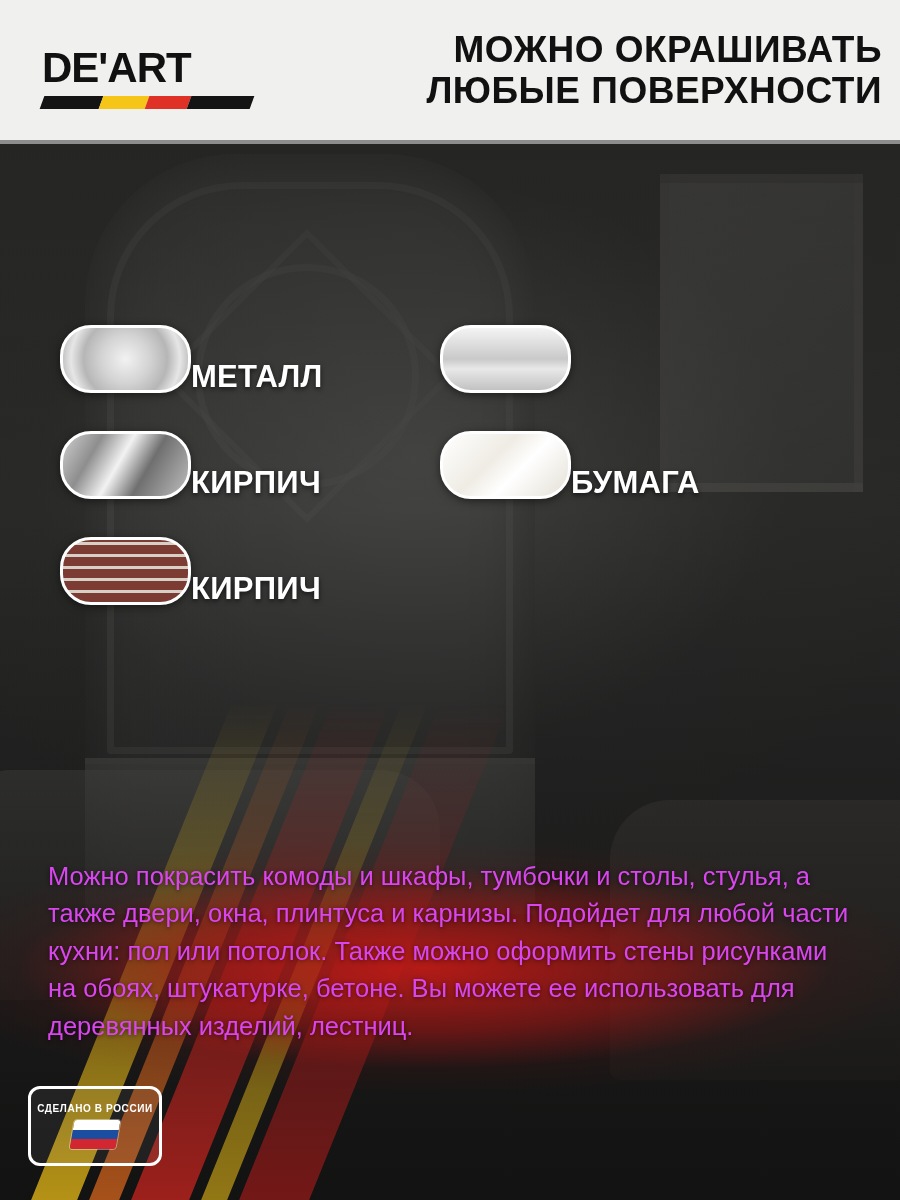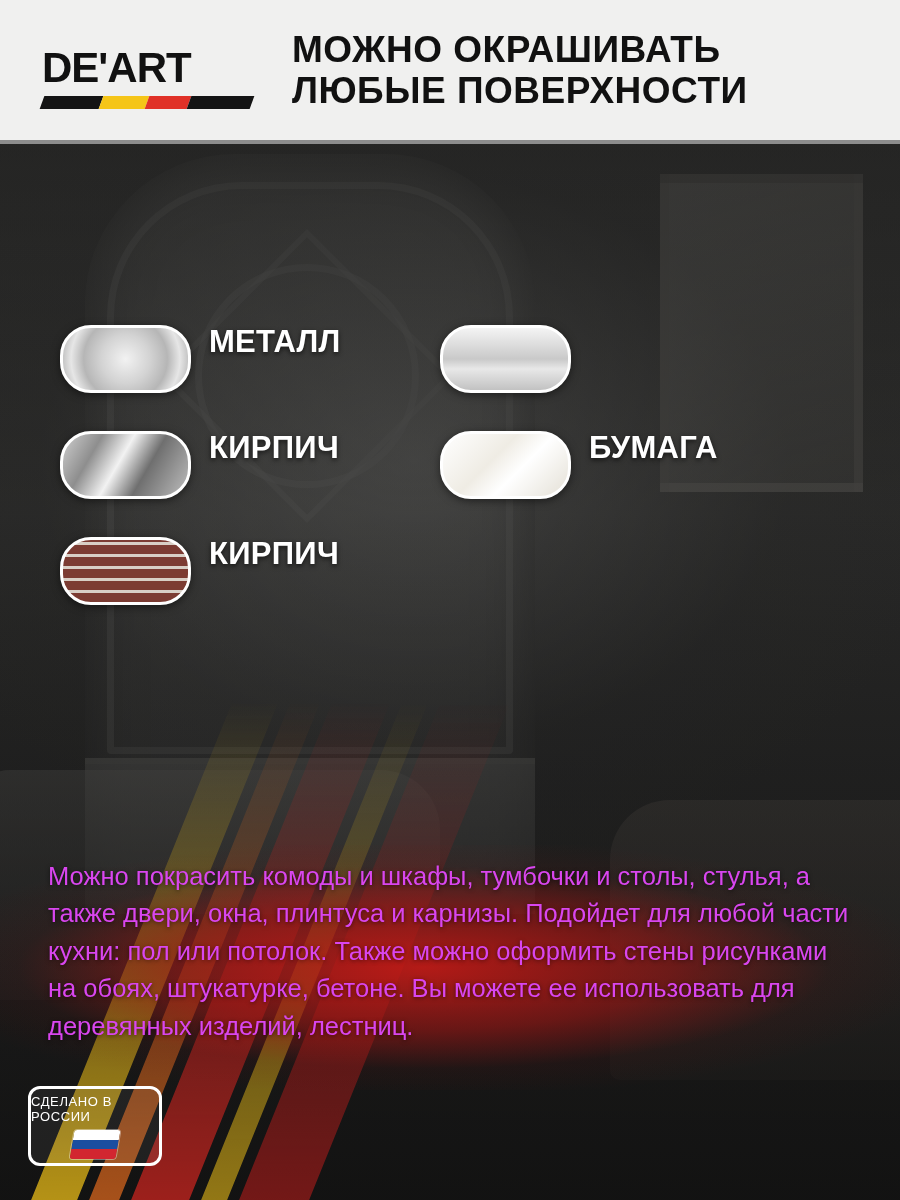--- a/index.html
+++ b/index.html
@@ -25,21 +25,20 @@
     background: #f0f0ef;
     display: flex;
     align-items: center;
     z-index: 20;
   }
   .logo-block {
     position: relative;
     width: 250px;
     height: 140px;
     flex: 0 0 250px;
-    padding-left: 42px;
   }
   .logo-word {
     position: absolute;
     left: 42px;
     top: 44px;
     font-size: 42px;
     font-weight: bold;
     letter-spacing: -1px;
     color: #111;
     font-family: "Liberation Sans", sans-serif;
@@ -55,21 +54,21 @@
   }
   .logo-stripes span { display: block; height: 100%; }
   .st-black { width: 28%; background: #141414; }
   .st-yellow { width: 22%; background: #f5c518; }
   .st-red { width: 20%; background: #e03127; }
   .st-black2 { width: 30%; background: #141414; }
 
   .header-title {
     flex: 1 1 auto;
     padding-right: 18px;
-    text-align: left;
+    text-align: right;
     color: #111;
     font-weight: bold;
     font-size: 37px;
     line-height: 1.12;
     letter-spacing: 0.5px;
   }
   .header-title .line { display: block; white-space: nowrap; }
 
   .header-rule {
     position: absolute;
@@ -182,22 +181,21 @@
     left: 60px; top: 325px;
     width: 800px;
     display: grid;
     grid-template-columns: 360px 420px;
     row-gap: 38px;
     column-gap: 20px;
     z-index: 10;
   }
   .surface {
     display: flex;
-    align-items: flex-start;
-    gap: 18px;
+    align-items: flex-end;
   }
   .swatch {
     width: 125px;
     height: 62px;
     border-radius: 31px;
     border: 3px solid #ffffff;
     box-shadow: 0 2px 8px rgba(0,0,0,0.5);
     flex: 0 0 125px;
   }
   .sw-metal   { background: radial-gradient(circle at 50% 50%, #f2f2f2 0%, #d3d3d3 35%, #b6b6b6 60%, #e6e6e6 78%, #a9a9a9 100%); }
@@ -249,22 +247,22 @@
     background: rgba(255,255,255,0.06);
     z-index: 14;
     display: flex;
     flex-direction: column;
     align-items: center;
     justify-content: center;
     gap: 6px;
   }
   .badge-text {
     color: #ffffff;
-    font-size: 13px;
-    font-weight: normal;
+    font-size: 10px;
+    font-weight: bold;
     letter-spacing: 0.6px;
   }
   .flag {
     width: 46px;
     height: 29px;
     border-radius: 3px;
     overflow: hidden;
     transform: skewX(-10deg);
     box-shadow: 0 0 0 1px rgba(255,255,255,0.4);
   }

